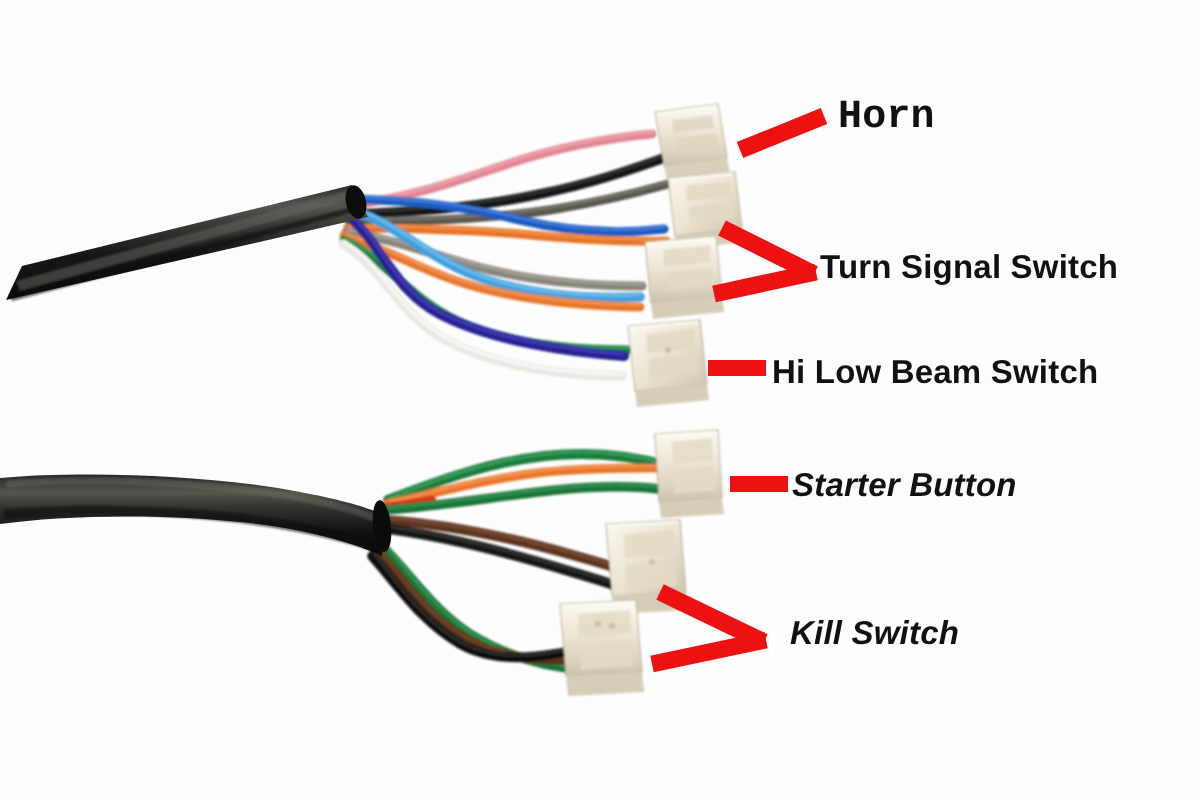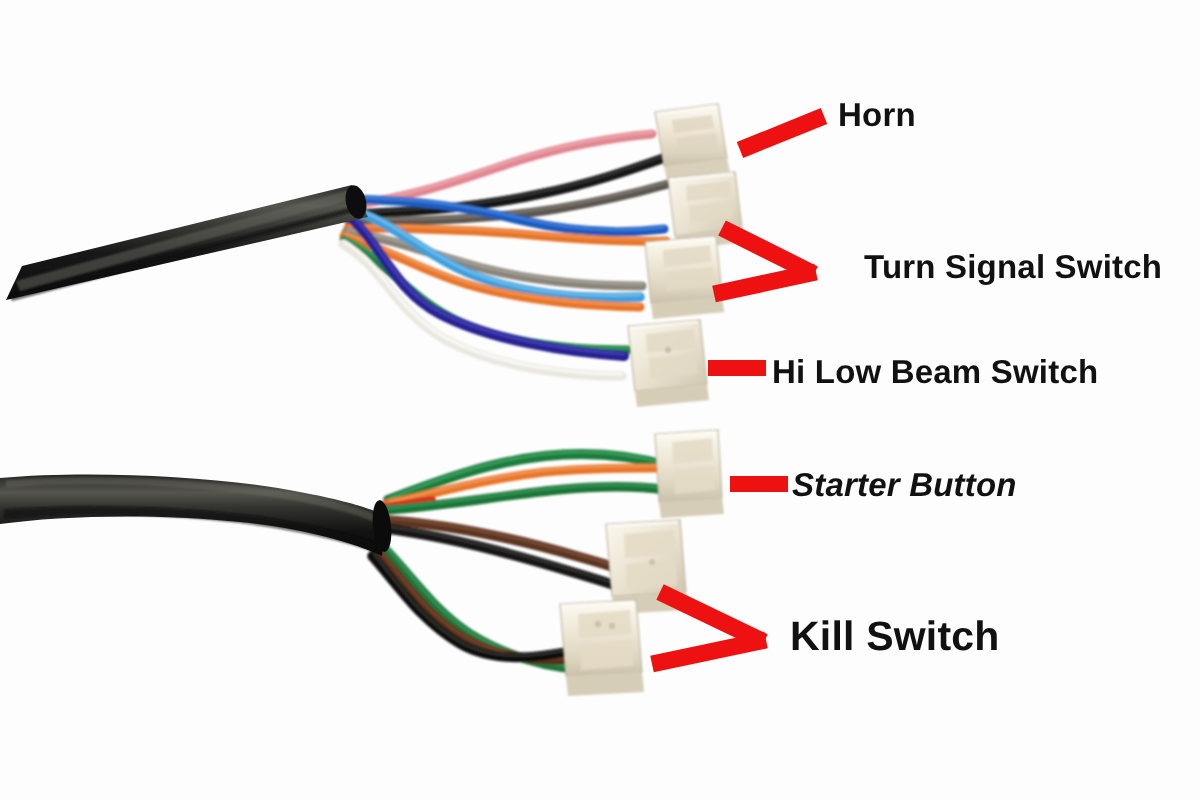--- a/index.html
+++ b/index.html
@@ -28,25 +28,25 @@
     white-space:nowrap;
     letter-spacing:0.2px;
     line-height:1;
     text-rendering:geometricPrecision;
   }
 
   .pointer{position:absolute;}
   .pointer svg{display:block;overflow:visible;}
 
   
-  .lbl-horn{font-size:33px;}
+  .lbl-horn{font-size:40px;font-family:Liberation Mono, monospace;}
   .lbl-turn{font-size:33px;}
   .lbl-hilow{font-size:33px;}
   .lbl-starter{font-size:33px;}
-  .lbl-kill{font-size:41px;}
+  .lbl-kill{font-size:33px;font-style:italic;}
 </style>
 </head>
 <body>
 
 <div id="stage">
 
   <div id="photo">
     <svg viewBox="0 0 1200 801" xmlns="http://www.w3.org/2000/svg">
       <defs>
 
@@ -244,21 +244,21 @@
     <div class="anno-label lbl-horn" style="left:838px;top:98px;">Horn</div>
   </div>
 
   <div class="annotation">
     <div class="pointer" style="left:712px;top:222px;">
       <svg width="112" height="78" viewBox="0 0 112 78">
         <path d="M10,6 L102,52" stroke="#ee1111" stroke-width="17" stroke-linecap="butt"></path>
         <path d="M2,72 L104,50" stroke="#ee1111" stroke-width="17" stroke-linecap="butt"></path>
       </svg>
     </div>
-    <div class="anno-label lbl-turn" style="left:864px;top:250px;">Turn Signal Switch</div>
+    <div class="anno-label lbl-turn" style="left:820px;top:250px;">Turn Signal Switch</div>
   </div>
 
   <div class="annotation">
     <div class="pointer" style="left:708px;top:356px;">
       <svg width="60" height="24" viewBox="0 0 60 24">
         <rect x="0" y="4" width="58" height="16" fill="#ee1111"></rect>
       </svg>
     </div>
     <div class="anno-label lbl-hilow" style="left:772px;top:355px;">Hi Low Beam Switch</div>
   </div>

